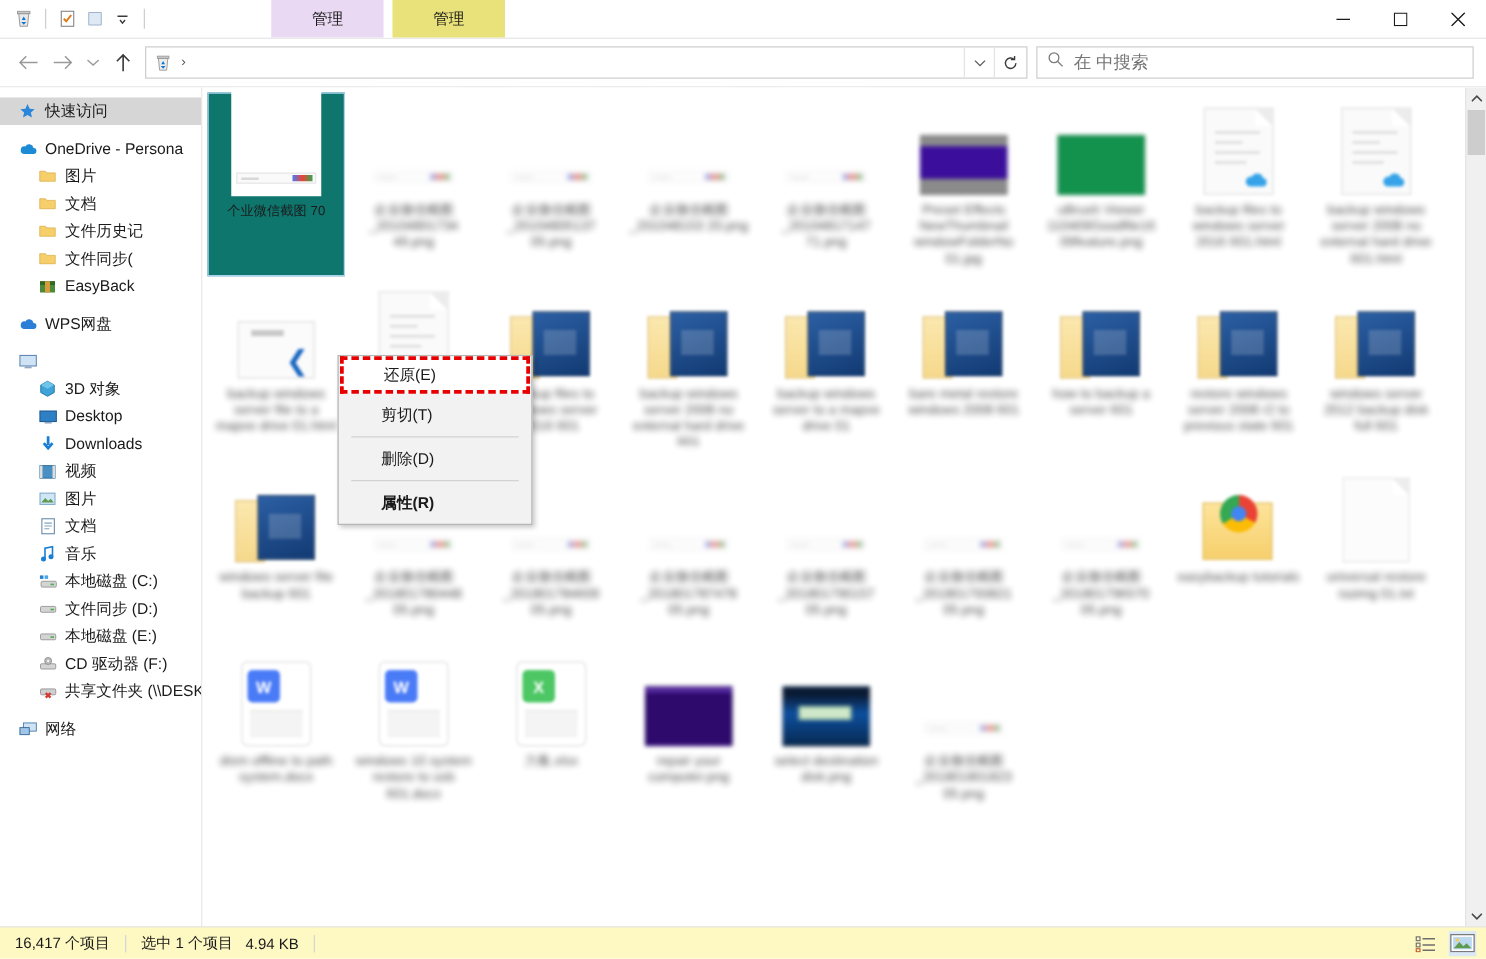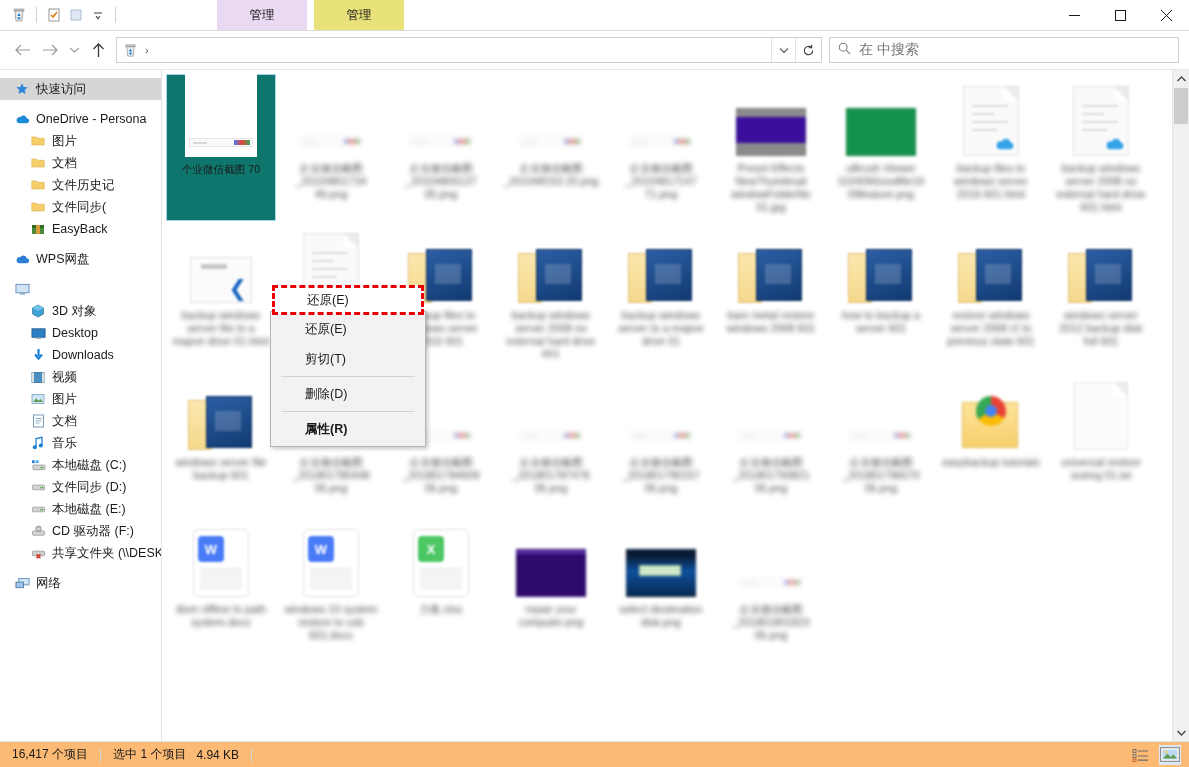--- a/index.html
+++ b/index.html
@@ -193,39 +193,39 @@
     background:#f0f0f0; border-left:1px solid #e4e4e4;
   }
   .vs-arrow{height:17px;display:flex;align-items:center;justify-content:center;color:#5a5a5a;font-size:8px;}
   .vs-arrow.bot{position:absolute;bottom:0;left:0;right:0;}
   .vs-thumb{position:absolute;top:18px;left:1px;right:1px;height:36px;background:#cdcdcd;}
 
   
   .ctxmenu {
     position:absolute; left:108px; top:214px; width:156px;
     background:#f2f2f2; border:1px solid #b6b6b6;
-    box-shadow: 2px 2px 4px rgba(0,0,0,.22); z-index: 40; padding: 2px 0; margin-top: 27px;
+    box-shadow: 2px 2px 4px rgba(0,0,0,.22); z-index: 40; padding: 2px 0;
   }
   .ctxitem {
     height: 30px; display:flex; align-items:center; padding-left: 34px;
     font-size: 12.5px; color:#1a1a1a;
   }
   .ctxitem.bold { font-weight: bold; }
   .ctxdiv { height:1px; background:#d2d2d2; margin: 2px 10px; }
   .redbox {
     position:absolute; left:110px; top:215px; width:152px; height:30px;
     border: 3px dashed #e80000; background:#fff; z-index: 45;
     display:flex; align-items:center; padding-left: 32px;
     font-size: 12.5px; color:#1a1a1a;
   }
 
   
   .statusbar {
     height: 26px; flex: 0 0 26px; display:flex; align-items:center;
-    border-top: 1px solid #e3e3e3; background:#fdba74; position:relative;
+    border-top: 1px solid #e3e3e3; background:#fef9c3; position:relative;
     font-size: 12px; color:#1a1a1a; padding-left: 12px; gap: 0;
   }
   .sb-sep { width:1px; height:14px; background:#d6d6d6; margin: 0 12px; }
   .sb-right { position:absolute; right: 8px; display:flex; align-items:center; gap:8px; }
   .viewbtn { width:22px; height:20px; display:flex; align-items:center; justify-content:center; }
   .viewbtn.active{ background:#dbe9f7; }
 </style>
 </head>
 <body>
 

